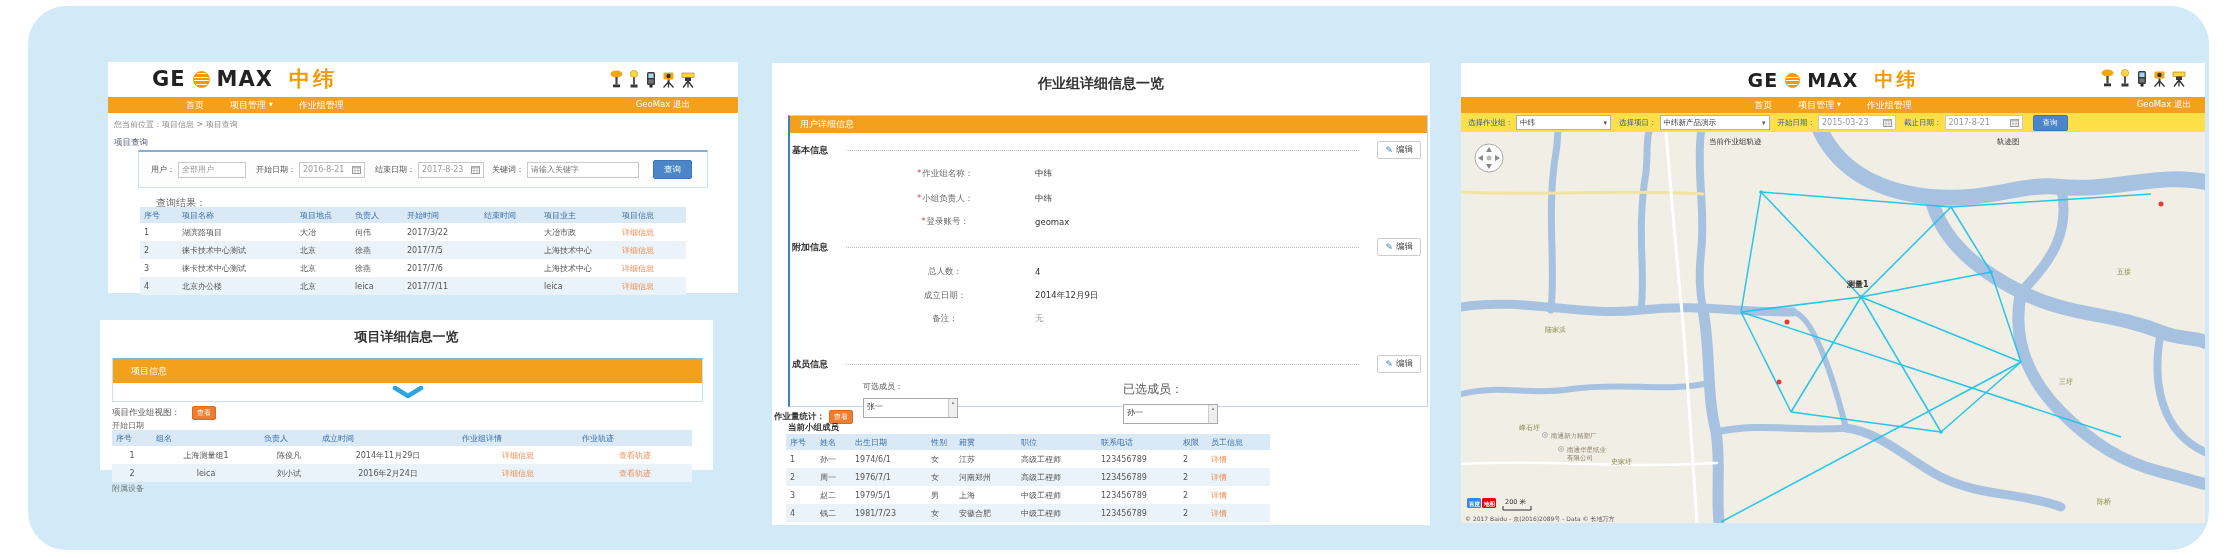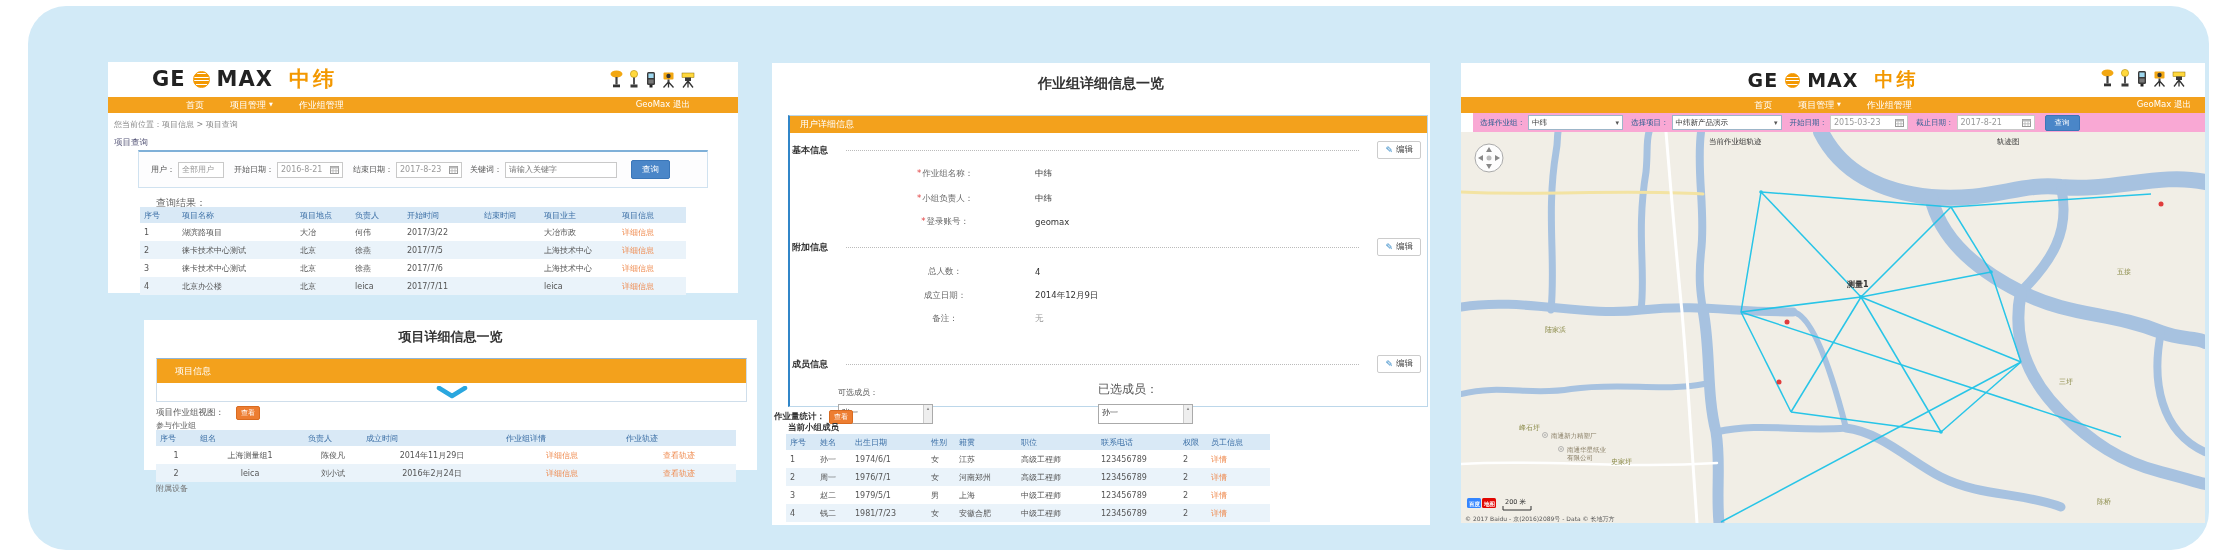--- a/index.html
+++ b/index.html
@@ -66,21 +66,21 @@
 
   
   .p3box{position:absolute;border:1px solid #bcd7ea;border-left:2px solid #3186c8;background:#fff;box-sizing:border-box;}
   .p3box .obar{height:17px;background:#f3a11c;color:#fff;font-size:9px;display:flex;align-items:center;padding-left:10px;}
   .frow{display:flex;align-items:center;padding-left:70px;font-size:8.5px;}
   .flabel{width:170px;text-align:center;color:#666;white-space:nowrap;}
   .fval{color:#333;margin-left:5px;white-space:nowrap;}
   .req{color:#e03c3c;margin-right:1px;}
 
   
-  .tbar{position:absolute;left:12px;right:0;background:#f9a8d4;display:flex;align-items:center;
+  .tbar{position:absolute;left:0;right:0;background:#fde047;display:flex;align-items:center;
         font-size:7.5px;color:#2c5f92;padding-left:5px;box-sizing:border-box;}
   .tbar .lb{margin:0 3px 0 8px;white-space:nowrap;}
   #mapwrap{position:absolute;overflow:hidden;background:#f1eee6;}
   text{font-family:"DejaVu Sans","Liberation Sans",sans-serif;}
 </style>
 </head>
 <body>
 
 <div id="canvas">
   <div id="bg-card"></div>
@@ -125,21 +125,21 @@
       <span class="navitem">首页</span>
       <span class="navitem"><span>项目管理</span> <span class="caret">▼</span></span>
       <span class="navitem">作业组管理</span>
       <span class="navuser" style="right:48px;">GeoMax 退出</span>
     </div>
     <div class="crumb" style="left:6px;top:57px;">您当前位置：项目信息 &gt; 项目查询</div>
     <div class="minilabel" style="left:6px;top:75px;">项目查询</div>
 
     <div style="position:absolute;left:30px;top:88px;width:570px;height:38px;border:1px solid #d0e2f0;border-top:2px solid #7fb0d8;background:#fdfdfe;display:flex;align-items:center;padding-left:12px;box-sizing:border-box;">
       <span style="font-size:8px;color:#555;">用户：</span>
-      <span class="inp" style="width:46px;margin-left:3px;">
+      <span class="inp" style="width:68px;margin-left:3px;">
           <span class="v">全部用户</span>
         </span>
       <span style="font-size:8px;color:#555;margin-left:10px;">开始日期：</span>
       <span class="inp" style="width:66px;margin-left:3px;">
           <span class="v">2016-8-21</span>
           <svg width="9" height="9">
             <rect x="0.5" y="1.5" width="8" height="7" fill="#fff" stroke="#999"></rect>
             <rect x="0.5" y="1.5" width="8" height="2" fill="#bbb"></rect>
             <path d="M3,3.5 V8 M6,3.5 V8 M0.5,5.8 H8.5" stroke="#aaa" stroke-width="0.7"></path>
           </svg>
@@ -220,35 +220,35 @@
             <td>leica</td>
             <td>2017/7/11</td>
             <td></td>
             <td>leica</td>
             <td><span class="tlink">详细信息</span></td>
           </tr>
         </tbody>
     </table>
   </div>
 
-  <div class="panel" id="p2" style="left:100px;top:320px;width:613px;height:150px;margin-left:44px;">
+  <div class="panel" id="p2" style="left:100px;top:320px;width:613px;height:150px;">
     <div class="ptitle" style="top:8px;font-size:13px;">项目详细信息一览</div>
     <div class="cbox" style="left:12px;top:38px;width:589px;">
       <div class="obar">项目信息</div>
       <div class="cwrap">
         <svg width="34" height="13">
             <path d="M4,2 L17,10 L30,2" stroke="#2aa7df" stroke-width="4.5" fill="none" stroke-linecap="round" stroke-linejoin="round"></path>
           </svg>
       </div>
     </div>
     <div style="position:absolute;left:12px;top:86px;display:flex;align-items:center;gap:12px;">
       <span style="font-size:8.5px;color:#555;">项目作业组视图：</span>
       <span class="obtn">查看</span>
     </div>
-    <div style="position:absolute;left:12px;top:100px;font-size:8px;color:#666;">参与作业组</div>
+    <div style="position:absolute;left:12px;top:100px;font-size:8px;color:#666;">开始日期</div>
     <table class="dt" style="position:absolute;left:12px;top:110px;width:580px;">
       <colgroup>
           <col style="width:40px">
           <col style="width:108px">
           <col style="width:58px">
           <col style="width:140px">
           <col style="width:120px">
           <col style="width:114px">
         </colgroup>
       <thead>
@@ -331,21 +331,21 @@
       </div>
 
       <div class="sect" style="margin:30px 6px 0 2px;">
         <span class="slabel">成员信息</span>
         <span class="dots"></span>
         <span class="editbtn">
             <span class="pencil">✎</span>
             <span>编辑</span>
           </span>
       </div>
-      <div style="display:flex;margin:8px 0 0 48px;gap:165px;align-items:flex-end;">
+      <div style="display:flex;margin:8px 0 0 73px;gap:165px;">
         <div>
           <div style="font-size:8px;color:#555;margin-bottom:2px;">可选成员：</div>
           <div class="lbox">
               <span class="v">张一</span>
               <span class="sb">▴</span>
             </div>
         </div>
         <div>
           <div style="font-size:12px;color:#555;margin-bottom:2px;">已选成员：</div>
           <div class="lbox">

